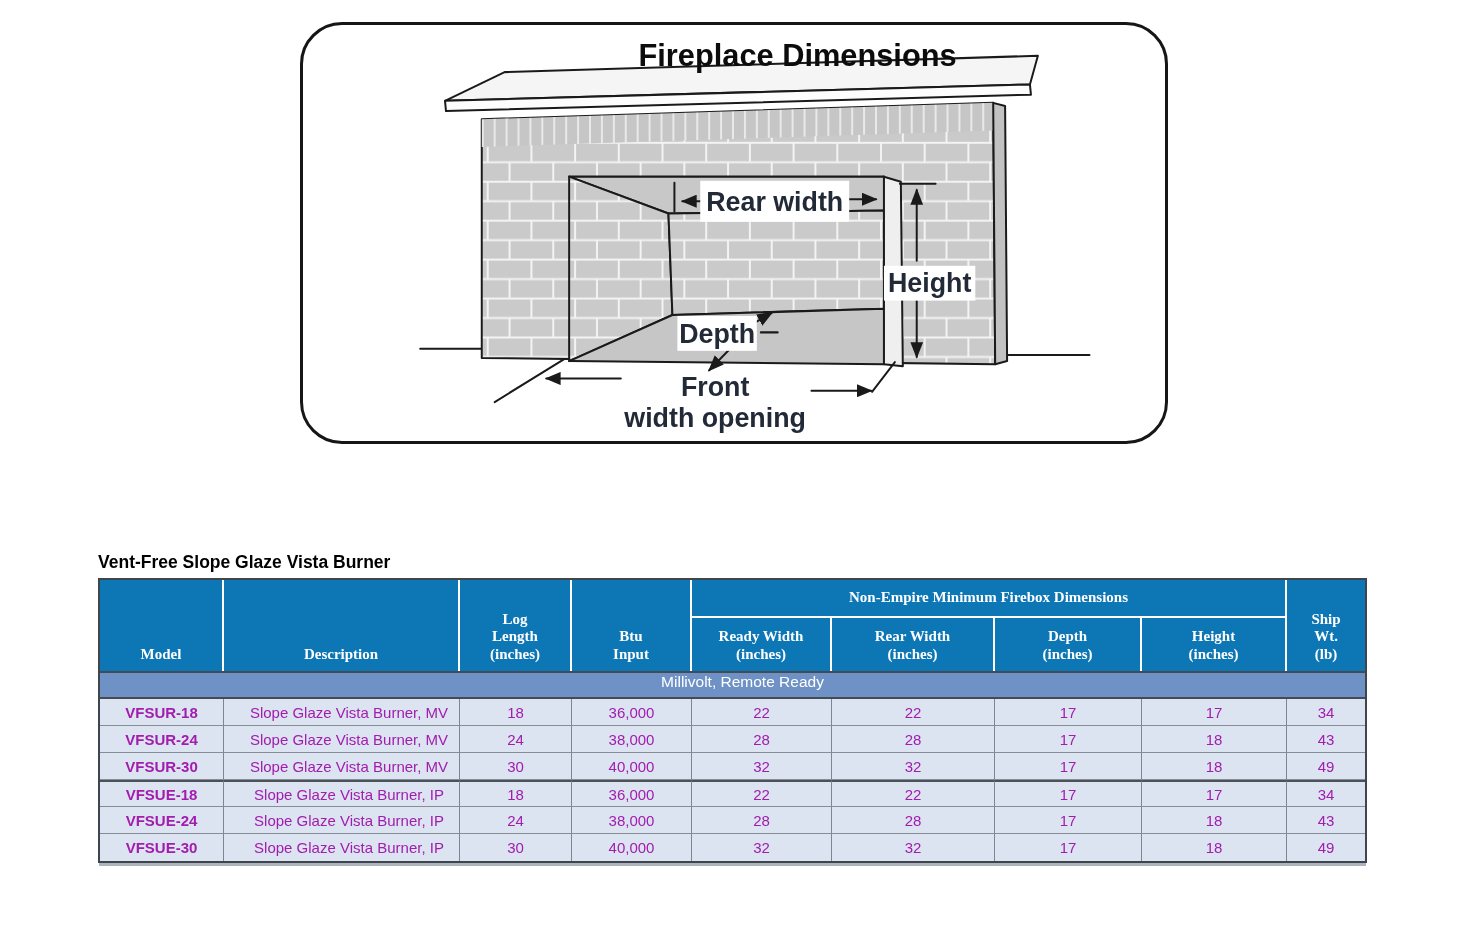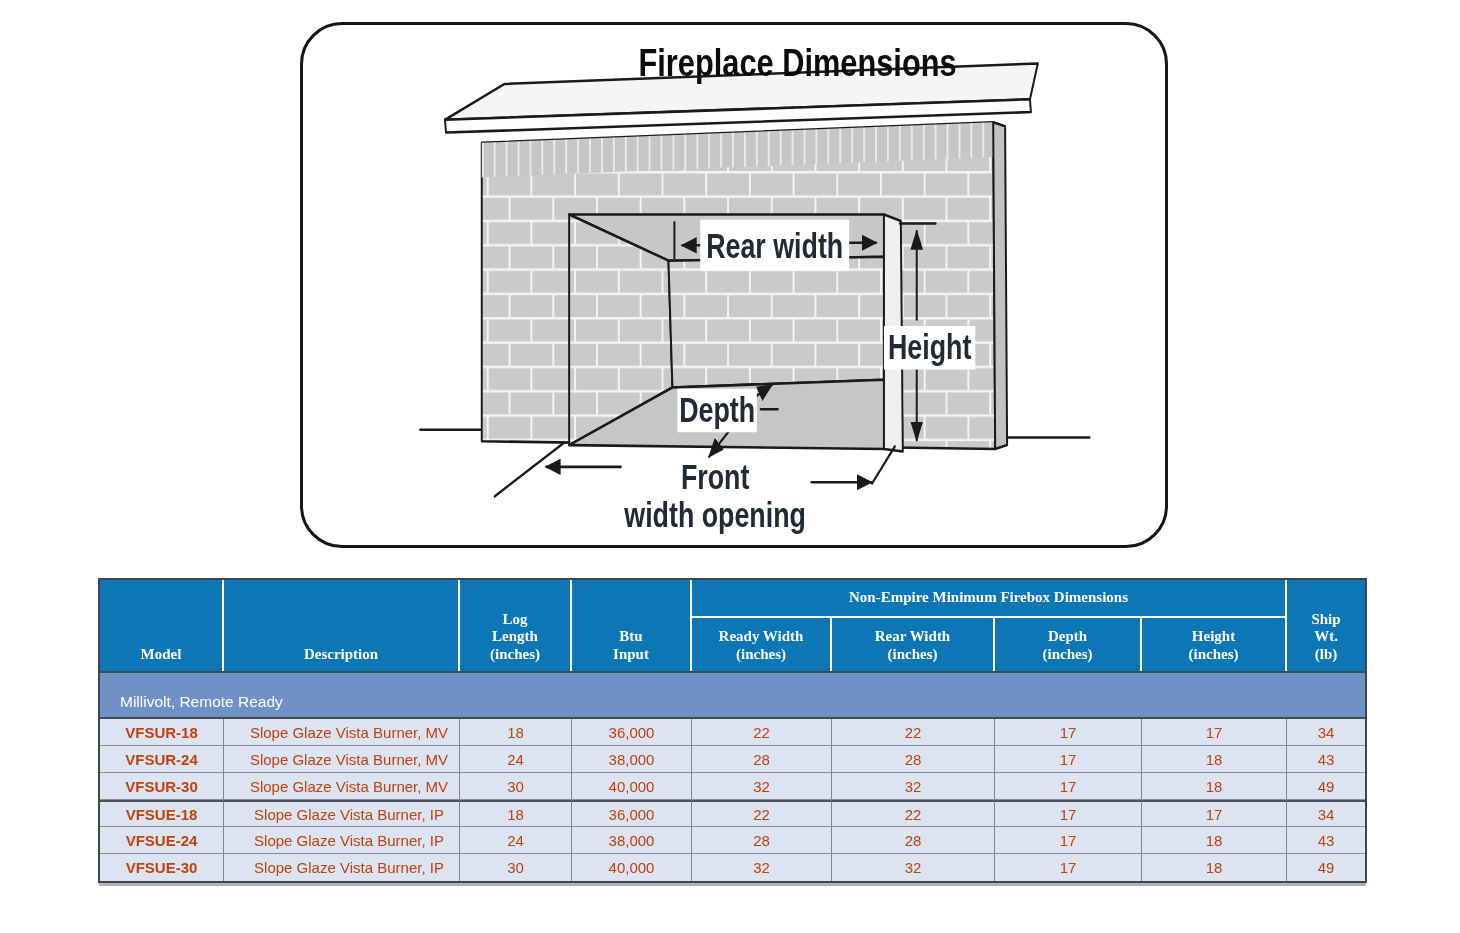--- a/index.html
+++ b/index.html
@@ -3,21 +3,21 @@
 <meta charset="utf-8">
 <style>
   html,body { margin:0; padding:0; background:#ffffff; }
   .canvas {
     position:relative; width:1460px; height:933px; background:#fff;
     font-family:"Liberation Sans", sans-serif; color:#111; overflow:hidden;
   }
 
   
   .diagram-box {
-    position:absolute; left:300px; top:22px; width:868px; height:526px;
+    position:absolute; left:300px; top:22px; width:868px; height:422px;
     border:3px solid #161616; border-radius:42px; box-sizing:border-box;
     background:#fff; overflow:hidden;
   }
   .diagram-box svg { display:block; width:100%; height:100%; }
 
   
   .note { position:absolute; left:325px; top:443px; display:flex; font-size:21.5px; color:#131313; }
   .note-label { width:81px; font-weight:bold; flex:0 0 auto; }
   .note-lines div { line-height:30px; white-space:nowrap; }
 
@@ -33,26 +33,26 @@
   }
   .spec thead th {
     background:var(--header-blue); color:#fff; font-weight:bold;
     vertical-align:bottom; text-align:center; white-space:pre-line;
     line-height:17.5px; padding:0 3px 8px; border:0; border-right:2px solid #fff;font-family:Liberation Serif, serif;
   }
   .spec thead th.group-h { vertical-align:middle; padding:4px 0 4px; border-bottom:2px solid #fff; height:28px; }
   .spec thead th.last { border-right:0; }
   .spec thead tr.subrow { height:53px; }
   .spec td.band {
-    background:var(--band-blue); color:#fff; text-align:left; padding:20px 0 6px 20px;
+    background:var(--band-blue); color:#fff; text-align:center; padding:0 0 6px 20px;
     font-size:15.5px; border-top:2px solid #454b52; border-bottom:2px solid #454b52;
   }
   .spec tbody tr.data { height:27px; }
   .spec tbody tr.data td {
-    background:var(--row-blue); color:#c2410c; text-align:center;
+    background:var(--row-blue); color:#a21caf; text-align:center;
     padding:3px 2px; border-right:1px solid #7e8690; border-bottom:1px solid #868d97;
   }
   .spec tbody tr.data td:last-child { border-right:0; }
   .spec tbody tr.group-sep td { border-top:2px solid #4c525a; }
   .spec tbody tr.data:last-child td { border-bottom:0; }
   .spec td.model { font-weight:bold; }
   .spec td.desc { text-align:left; padding-left:17px !important; }
 </style>
 </head>
 <body>
@@ -120,20 +120,21 @@
       <text x="498" y="40" text-anchor="middle" font-size="31" font-weight="bold" fill="#0c0c0c">Fireplace Dimensions</text>
       <text x="475" y="182" text-anchor="middle" font-size="27" font-weight="600" fill="#222a38">Rear width</text>
       <text x="631" y="261" text-anchor="middle" font-size="27" font-weight="600" fill="#222a38">Height</text>
       <text x="417" y="310" text-anchor="middle" font-size="27" font-weight="600" fill="#222a38">Depth</text>
       <text x="415" y="362" text-anchor="middle" font-size="27" font-weight="600" fill="#222a38">Front</text>
       <text x="415" y="392" text-anchor="middle" font-size="27" font-weight="600" fill="#222a38">width opening</text>
     </svg>
   </div>
 
 
+  <div class="table-title">Vent-Free Slope Glaze Vista Burner</div>
 
   <table class="spec">
     <colgroup>
       <col style="width:124px">
         <col style="width:236px">
         <col style="width:112px">
         <col style="width:120px">
       <col style="width:140px">
         <col style="width:163px">
         <col style="width:147px">

